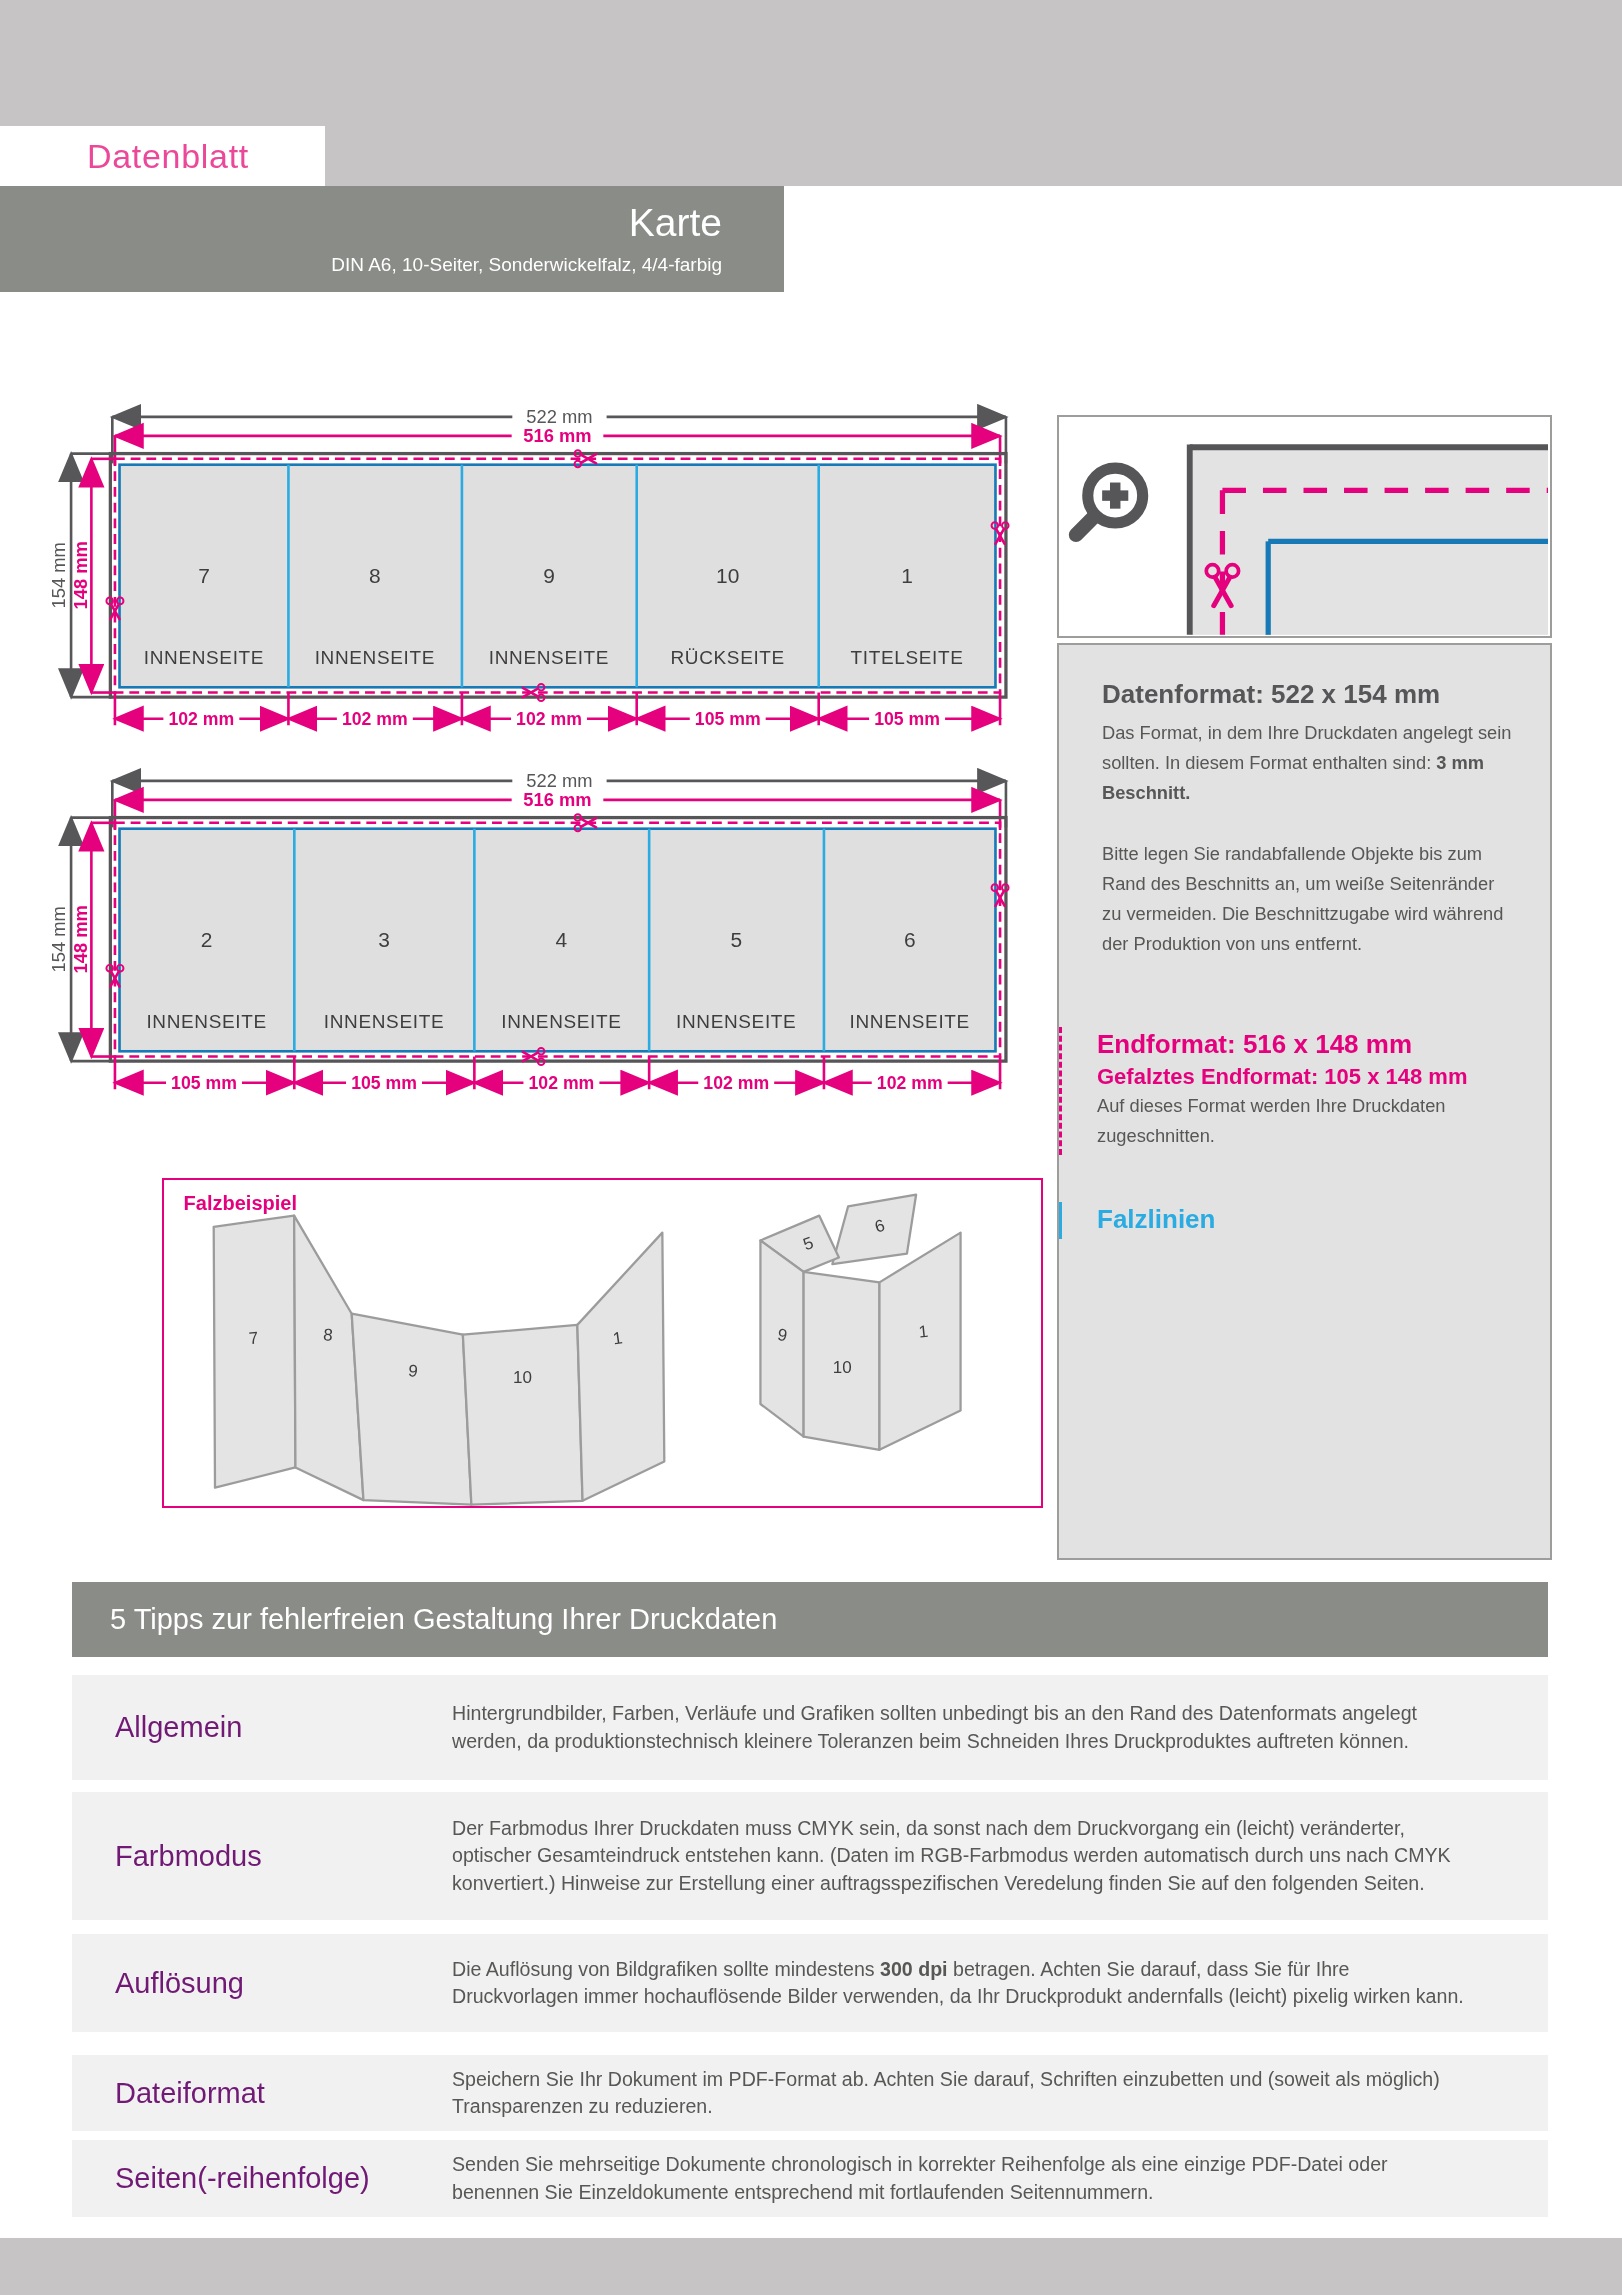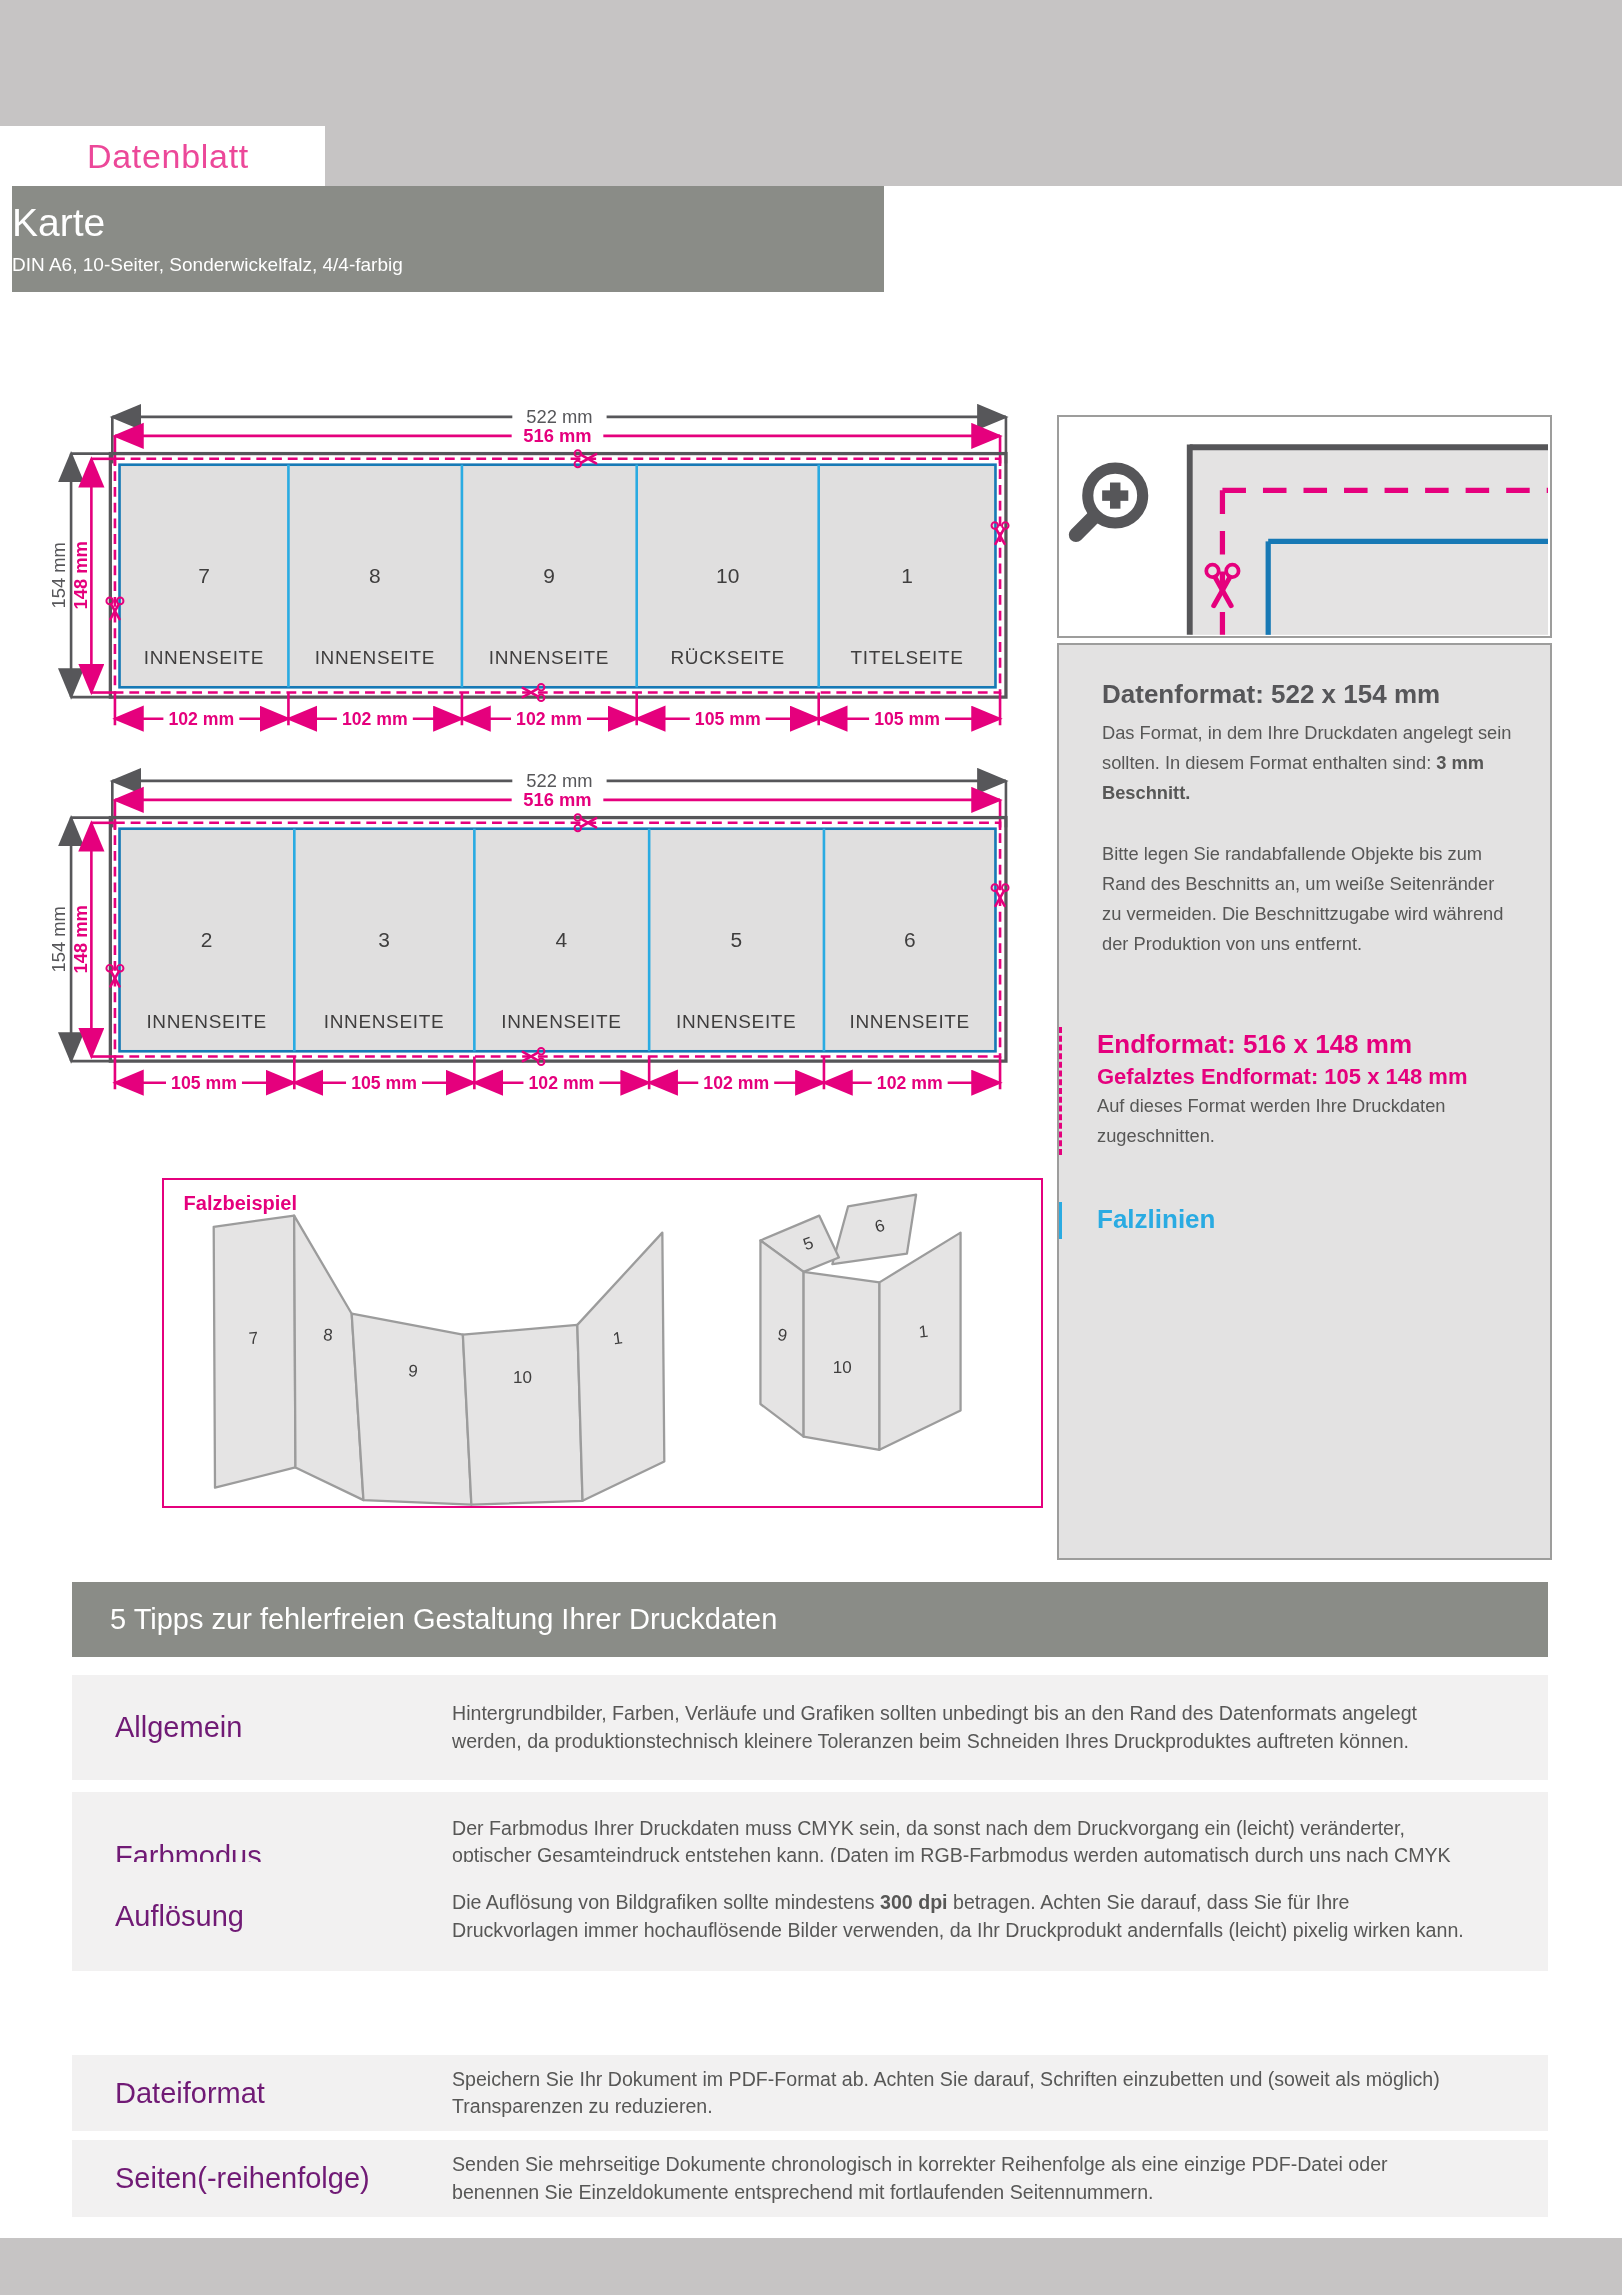--- a/index.html
+++ b/index.html
@@ -4,22 +4,22 @@
 <style>
   html,body{margin:0;padding:0;}
   body{width:1623px;height:2295px;position:relative;background:#ffffff;
        font-family:"Liberation Sans",sans-serif;color:#575756;overflow:hidden;}
   .abs{position:absolute;}
   
   .top-band{left:0;top:0;width:1623px;height:186px;background:#c6c4c4;}
   .datenblatt-box{left:0;top:126px;width:325px;height:60px;background:#ffffff;
       display:flex;align-items:center;}
   .datenblatt-box span{font-size:34px;color:#ec4899;padding-left:87px;letter-spacing:0.7px;}
-  .karte-bar{left:12px;top:186px;width:872px;height:106px;background:#8a8c87;
-      display:flex;flex-direction:column;justify-content:center;
+  .karte-bar{left:0;top:186px;width:784px;height:106px;background:#8a8c87;
+      display:flex;flex-direction:column;align-items:flex-end;justify-content:center;
       padding-right:0;box-sizing:border-box;}
   .karte-bar .title{font-size:39px;color:#ffffff;margin-right:62px;line-height:42px;}
   .karte-bar .subtitle{font-size:19px;color:#ffffff;margin-right:62px;margin-top:9.2px;}
   
   text{font-family:"Liberation Sans",sans-serif;}
   .t-dim-gray{font-size:28px;fill:#57575a;}
   .t-dim-pink{font-size:28px;fill:#e5007d;font-weight:bold;}
   .t-width{font-size:27px;fill:#e5007d;font-weight:bold;}
   .t-num{font-size:32px;fill:#3f3e3e;}
   .t-panel{font-size:29px;fill:#3f3e3e;letter-spacing:1px;}
@@ -299,21 +299,21 @@
 </div>
 
 <div class="abs tip-row" style="top:1675px;height:105px">
   <div class="tip-label">Allgemein</div>
   <p class="tip-text"><span>Hintergrundbilder, Farben, Verläufe und Grafiken sollten unbedingt bis an den Rand des Datenformats angelegt werden, da produktionstechnisch kleinere Toleranzen beim Schneiden Ihres Druckproduktes auftreten können.</span><span class="b"></span><span></span></p>
 </div>
 <div class="abs tip-row" style="top:1792px;height:128px">
   <div class="tip-label">Farbmodus</div>
   <p class="tip-text"><span>Der Farbmodus Ihrer Druckdaten muss CMYK sein, da sonst nach dem Druckvorgang ein (leicht) veränderter, optischer Gesamteindruck entstehen kann. (Daten im RGB-Farbmodus werden automatisch durch uns nach CMYK konvertiert.) Hinweise zur Erstellung einer auftragsspezifischen Veredelung finden Sie auf den folgenden Seiten.</span><span class="b"></span><span></span></p>
 </div>
-<div class="abs tip-row" style="top:1862px;height:109px">
+<div class="abs tip-row" style="top:1934px;height:98px">
   <div class="tip-label">Auflösung</div>
   <p class="tip-text"><span>Die Auflösung von Bildgrafiken sollte mindestens </span><span class="b">300 dpi</span><span> betragen. Achten Sie darauf, dass Sie für Ihre Druckvorlagen immer hochauflösende Bilder verwenden, da Ihr Druckprodukt andernfalls (leicht) pixelig wirken kann.</span></p>
 </div>
 <div class="abs tip-row" style="top:2055px;height:76px">
   <div class="tip-label">Dateiformat</div>
   <p class="tip-text"><span>Speichern Sie Ihr Dokument im PDF-Format ab. Achten Sie darauf, Schriften einzubetten und (soweit als möglich) Transparenzen zu reduzieren.</span><span class="b"></span><span></span></p>
 </div>
 <div class="abs tip-row" style="top:2140px;height:77px">
   <div class="tip-label">Seiten(-reihenfolge)</div>
   <p class="tip-text"><span>Senden Sie mehrseitige Dokumente chronologisch in korrekter Reihenfolge als eine einzige PDF-Datei oder benennen Sie Einzeldokumente entsprechend mit fortlaufenden Seitennummern.</span><span class="b"></span><span></span></p>

